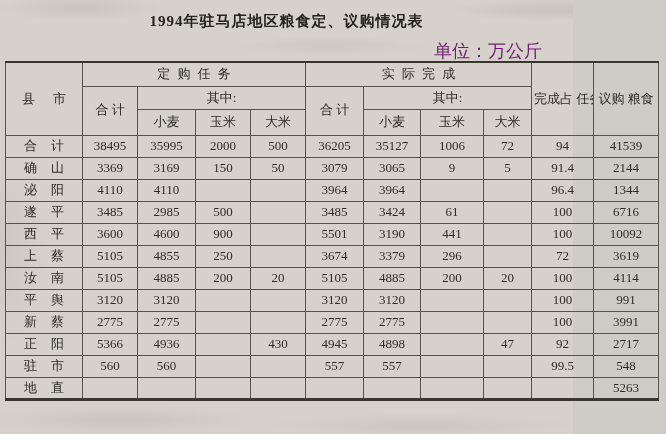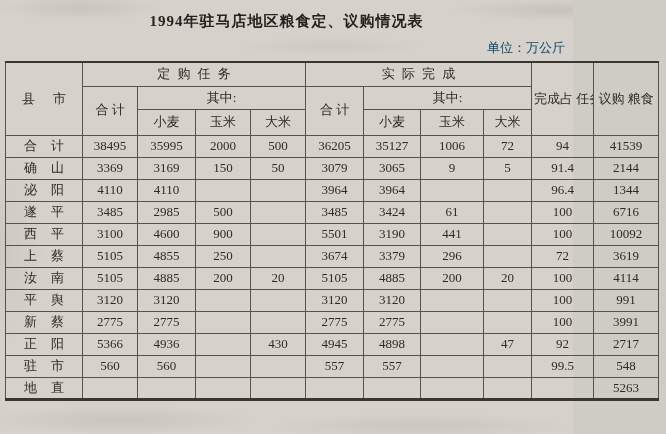--- a/index.html
+++ b/index.html
@@ -38,23 +38,23 @@
     width: 100%;
     text-align: center;
     font-size: 15px;
     font-weight: bold;
     letter-spacing: 1px;
     color: #26231e;
   }
   .unit {
     position: absolute;
     top: 39px;
-    right: 8px;
-    font-size: 13px;
-    color: #0c4a6e;
+    right: 31px;
+    font-size: 18px;
+    color: #701a75;
   }
   table.grain {
     position: absolute;
     left: 5px;
     top: 61px;
     width: 653px;
     border-collapse: collapse;
     table-layout: fixed;
     font-size: 13px;
     color: #2e2b26;
@@ -197,21 +197,21 @@
           <td></td>
           <td>3485</td>
           <td>3424</td>
           <td>61</td>
           <td></td>
           <td>100</td>
           <td>6716</td>
         </tr>
         <tr>
           <td class="label-cell">西平</td>
-          <td>3100</td>
+          <td>3600</td>
           <td>4600</td>
           <td>900</td>
           <td></td>
           <td>5501</td>
           <td>3190</td>
           <td>441</td>
           <td></td>
           <td>100</td>
           <td>10092</td>
         </tr>

